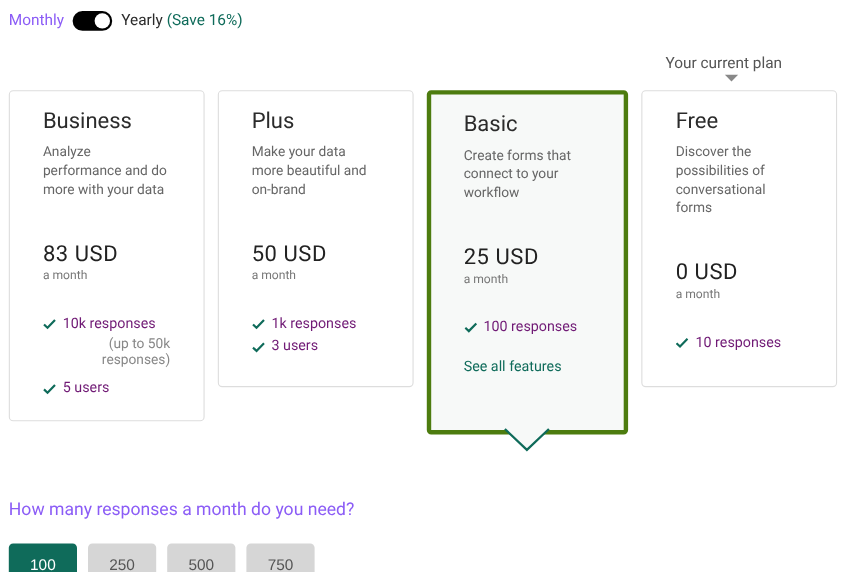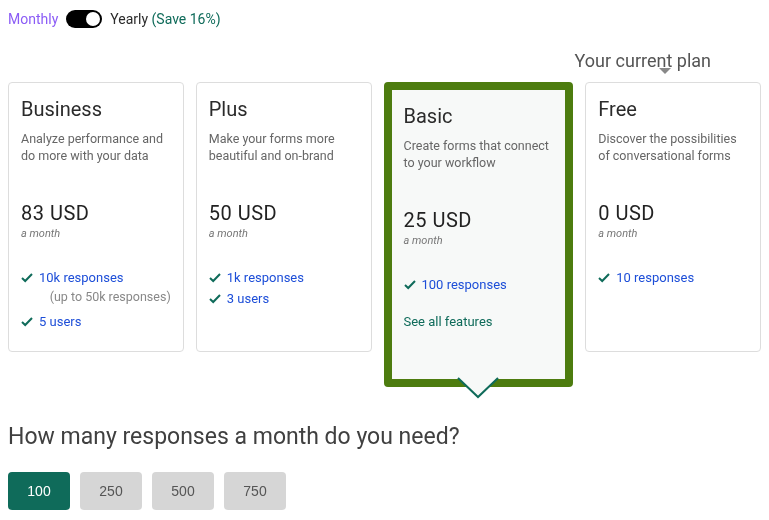--- a/index.html
+++ b/index.html
@@ -38,21 +38,21 @@
 
   
   .current-plan-wrap {
     position: relative;
     height: 24px;
   }
   .current-plan-label {
     position: absolute;
     right: 50px;
     top: -8px;
-    font-size: 18px;
+    font-size: 14px;
     color: #555;
   }
   .current-plan-caret {
     position: absolute;
     right: 90px;
     top: 10px;
     width: 0; height: 0;
     border-left: 6px solid transparent;
     border-right: 6px solid transparent;
     border-top: 6px solid #888;
@@ -61,27 +61,27 @@
   
   .plans {
     display: flex;
     gap: 12px;
     align-items: flex-start;
   }
   .plan {
     flex: 1 1 0;
     border: 1px solid #ddd;
     border-radius: 4px;
-    padding: 14px 12px 18px;
+    padding: 14px 30px 18px;
     background: #fff;
     position: relative;
     min-height: 270px;
   }
   .plan.selected {
-    border: 8px solid #4d7c0f;
+    border: 4px solid #4d7c0f;
     background: #f7f9f8;
     padding-bottom: 50px;
   }
   .plan-name {
     font-size: 20px;
     font-weight: 400;
     margin-bottom: 10px;
   }
   .plan-desc {
     font-size: 12.5px;
@@ -94,26 +94,25 @@
     font-size: 20px;
     font-weight: 400;
     letter-spacing: 0.5px;
     color: #222;
   }
   .plan-period {
     font-size: 11px;
     color: #777;
     margin-top: 2px;
     margin-bottom: 28px;
-    font-style: italic;
   }
   .feat {
     font-size: 13px;
     line-height: 1.6;
-    color: #1d4ed8;
+    color: #701a75;
     display: flex;
     align-items: center;
     gap: 6px;
   }
   .feat svg { flex: 0 0 auto; }
   .feat-sub {
     font-size: 12.5px;
     color: #888;
     margin-left: 0;
     margin-bottom: 8px;
@@ -128,25 +127,25 @@
   }
   .chevron-down {
     position: absolute;
     bottom: -22px;
     left: 50%;
     transform: translateX(-50%);
   }
 
   
   .responses-heading {
-    font-size: 23px;
+    font-size: 16px;
     font-weight: 400;
-    margin-top: 36px;
+    margin-top: 58px;
     margin-bottom: 22px;
-    color: #404040;
+    color: #8b5cf6;
   }
   .resp-buttons {
     display: flex;
     gap: 10px;
   }
   .resp-btn {
     width: 62px; height: 38px;
     border: none;
     border-radius: 4px;
     background: #d6d6d6;
@@ -195,21 +194,21 @@
     <div class="feat">
       <svg width="12" height="12" viewBox="0 0 12 12">
           <path d="M1 6 L4.2 9 L11 2" stroke="#0f6b5a" stroke-width="2" fill="none"></path>
         </svg>
       <span>5 users</span>
     </div>
   </div>
 
   <div class="plan">
     <div class="plan-name">Plus</div>
-    <div class="plan-desc">Make your forms more beautiful and on-brand</div>
+    <div class="plan-desc">Make your data more beautiful and on-brand</div>
     <div class="plan-price">50 USD</div>
     <div class="plan-period">a month</div>
     <div class="feat">
       <svg width="12" height="12" viewBox="0 0 12 12">
           <path d="M1 6 L4.2 9 L11 2" stroke="#0f6b5a" stroke-width="2" fill="none"></path>
         </svg>
       <span>1k responses</span>
     </div>
     <div class="feat">
       <svg width="12" height="12" viewBox="0 0 12 12">

